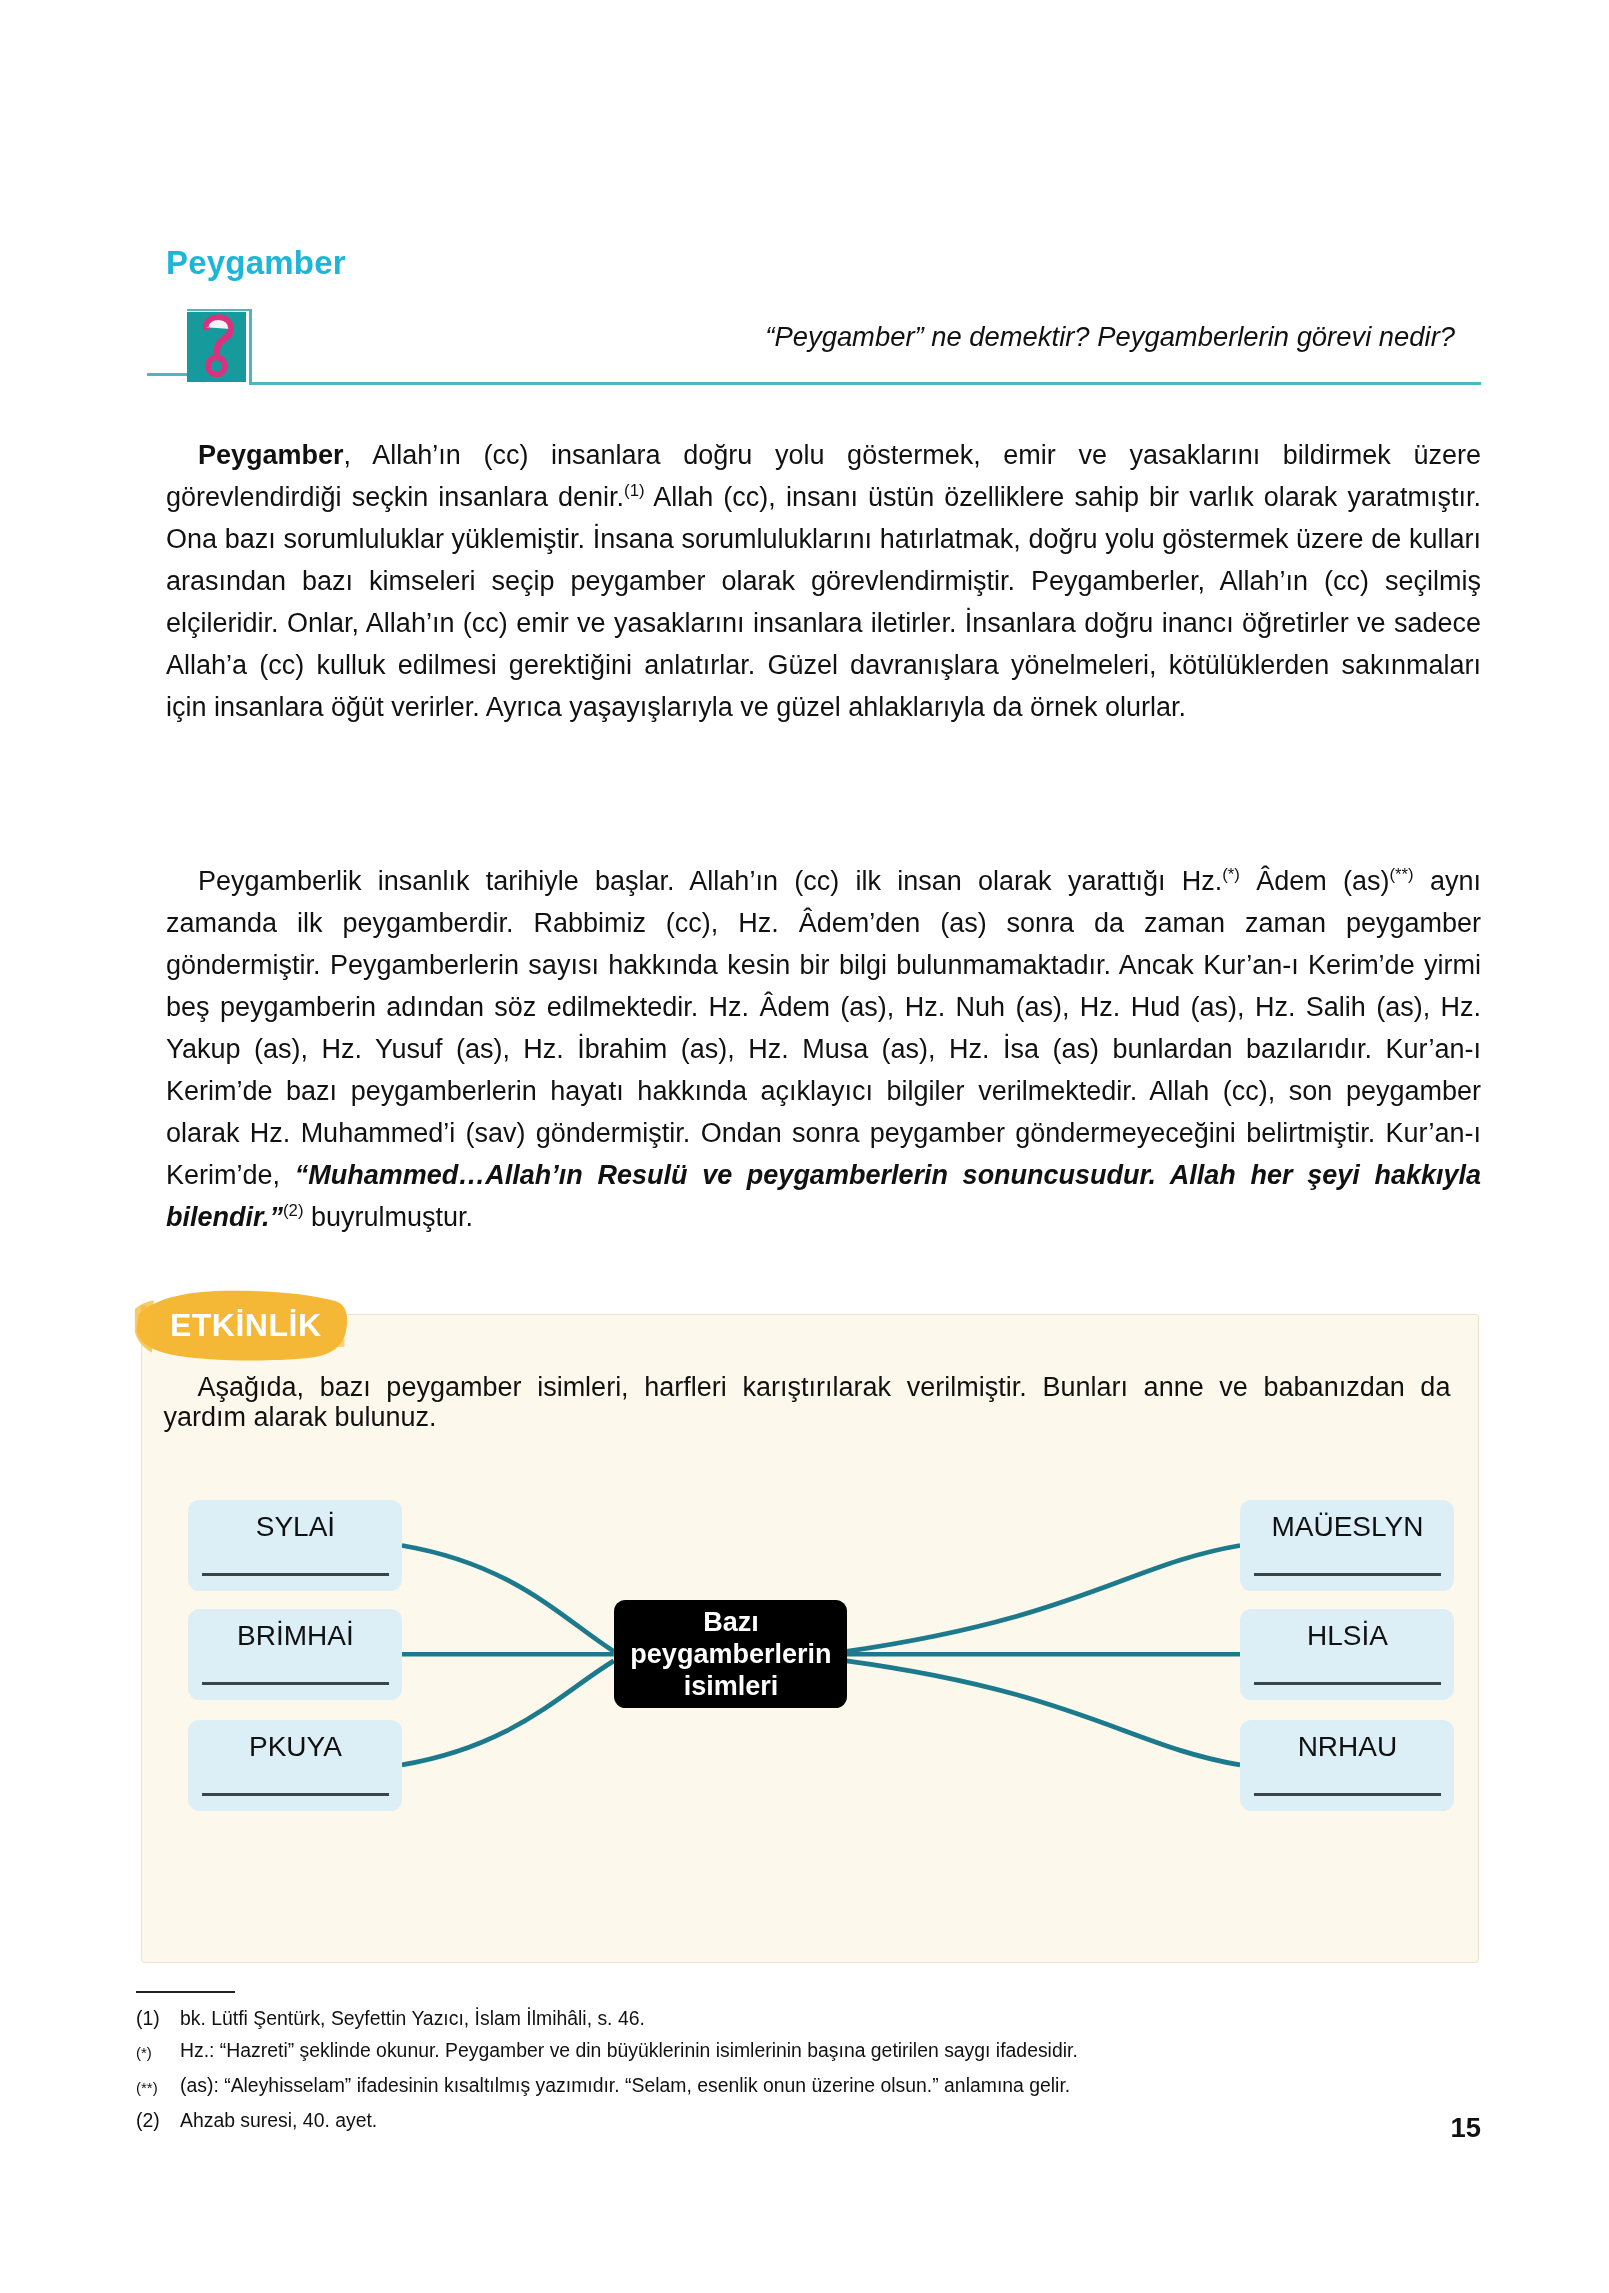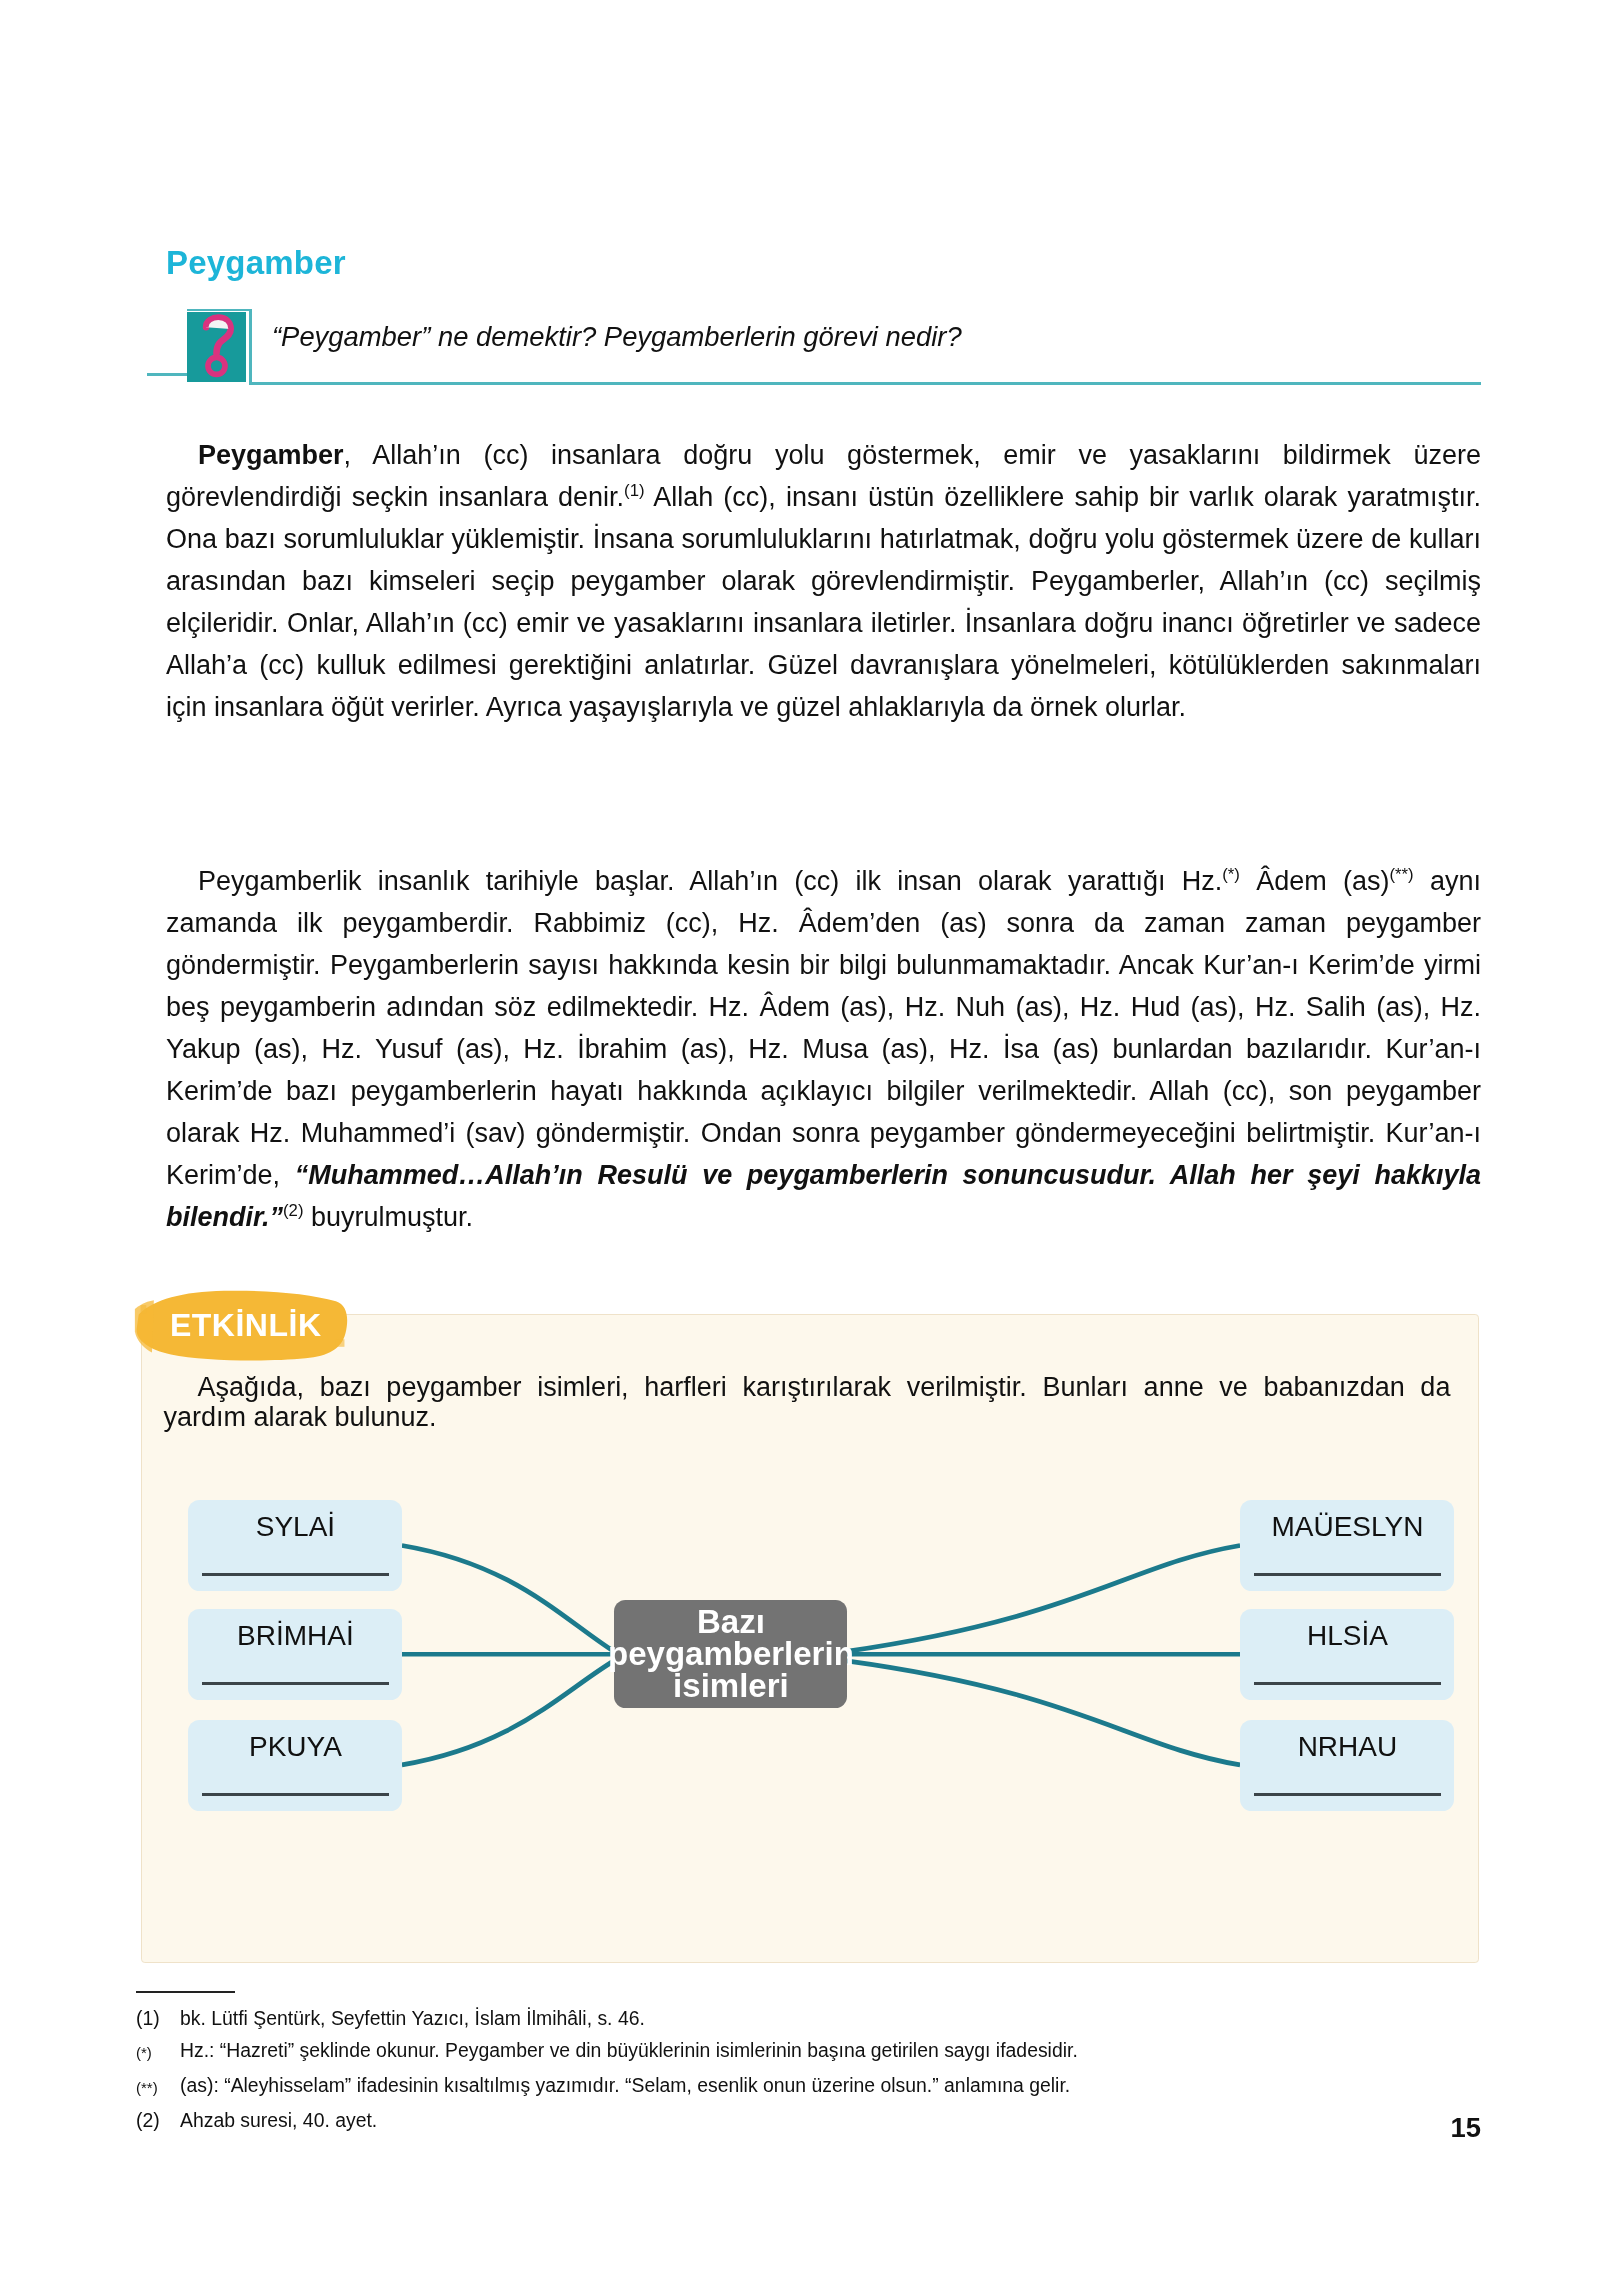--- a/index.html
+++ b/index.html
@@ -45,20 +45,21 @@
     position:absolute; left:40px; top:13.2px; width:59px; height:70px;
     background:#179A9B;
   }
   .qicon .qm{
     position:absolute; left:0; right:0; top:0; bottom:0;
   }
   .qtext{
     position:absolute; left:125px; top:21px; width:1183px;
     font-size:27.4px; font-style:italic; font-weight:500; color:#111;
     line-height:1.25;
+    text-align:right;
   }
 
   
   .para{
     position:absolute; left:0; width:1315px;
     font-size:27px; line-height:42px;
     text-align:justify; text-justify:inter-word;
     color:#111;
     text-indent:32px;
   }
@@ -111,25 +112,25 @@
     text-align:center; font-size:28px; color:#111;
   }
   .node .writeline{
     position:absolute; left:13.2px; right:13.2px; bottom:15px;
     height:2.8px; background:#3b4449;
   }
   .center-node{
     position:absolute;
     left:460px; top:134px;
     width:233px; height:108px;
-    background:#737373;
+    background:#000000;
     border-radius:11.4px;
     display:flex; align-items:center; justify-content:center;
     text-align:center;
-    color:#ffffff; font-weight:bold; font-size:33px; line-height:32px;
+    color:#ffffff; font-weight:bold; font-size:27px; line-height:32px;
     box-sizing:border-box;
   }
 
   
   .fn-rule{
     position:absolute; left:-30px; top:1991px; width:99px; height:1.9px; background:#222;
   }
   .footnotes{
     position:absolute; left:-30px; top:2002px; width:1344px;
   }

